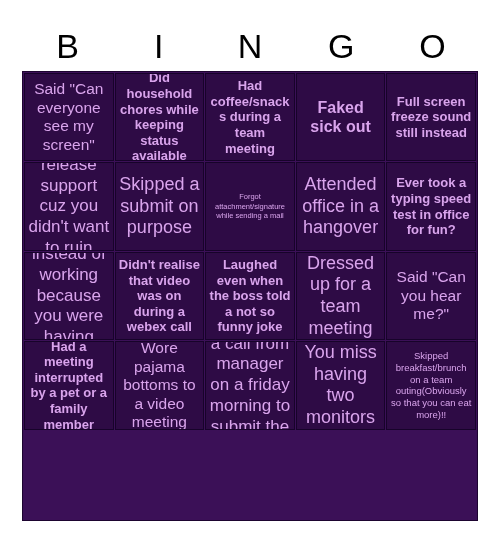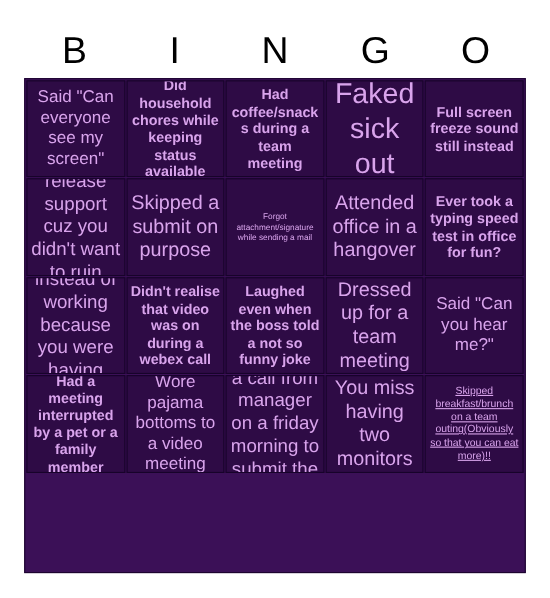--- a/index.html
+++ b/index.html
@@ -73,26 +73,26 @@
   .cell-text {
     color: #d9a4ec;
     font-family: "Liberation Sans", sans-serif;
     line-height: 1.18;
     display: block;
     width: 100%;
     word-wrap: break-word;
   }
 
   
-  .sz-xxl .cell-text { font-size: 26px; line-height: 1.22; }
+  .sz-xxl .cell-text { font-size: 16px; line-height: 1.22; font-weight: bold; }
   .sz-xl  .cell-text { font-size: 18px; line-height: 1.2; }
   .sz-lg  .cell-text { font-size: 15.5px; line-height: 1.2; }
   .sz-md  .cell-text { font-size: 13px; line-height: 1.2; font-weight: bold; }
   .sz-sm  .cell-text { font-size: 17px; line-height: 1.22; }
-  .sz-xs  .cell-text { font-size: 9.5px; line-height: 1.25; text-decoration: underline; }
+  .sz-xs  .cell-text { font-size: 9.5px; line-height: 1.25; }
   .sz-xxs .cell-text { font-size: 7.5px; line-height: 1.3; }
 </style>
 </head>
 <body>
 
 <div id="card">
 
   <div id="header-row">
       <div class="header-letter">B</div>
       <div class="header-letter">I</div>

